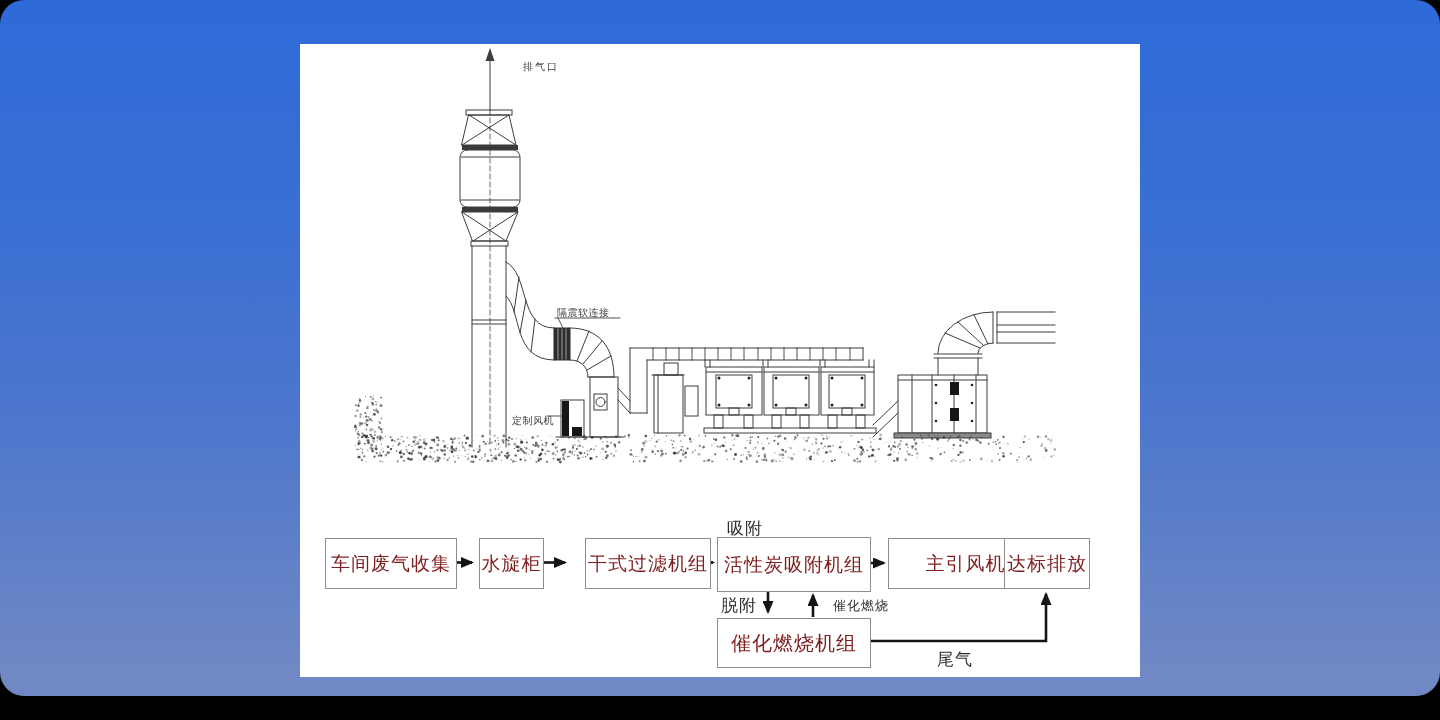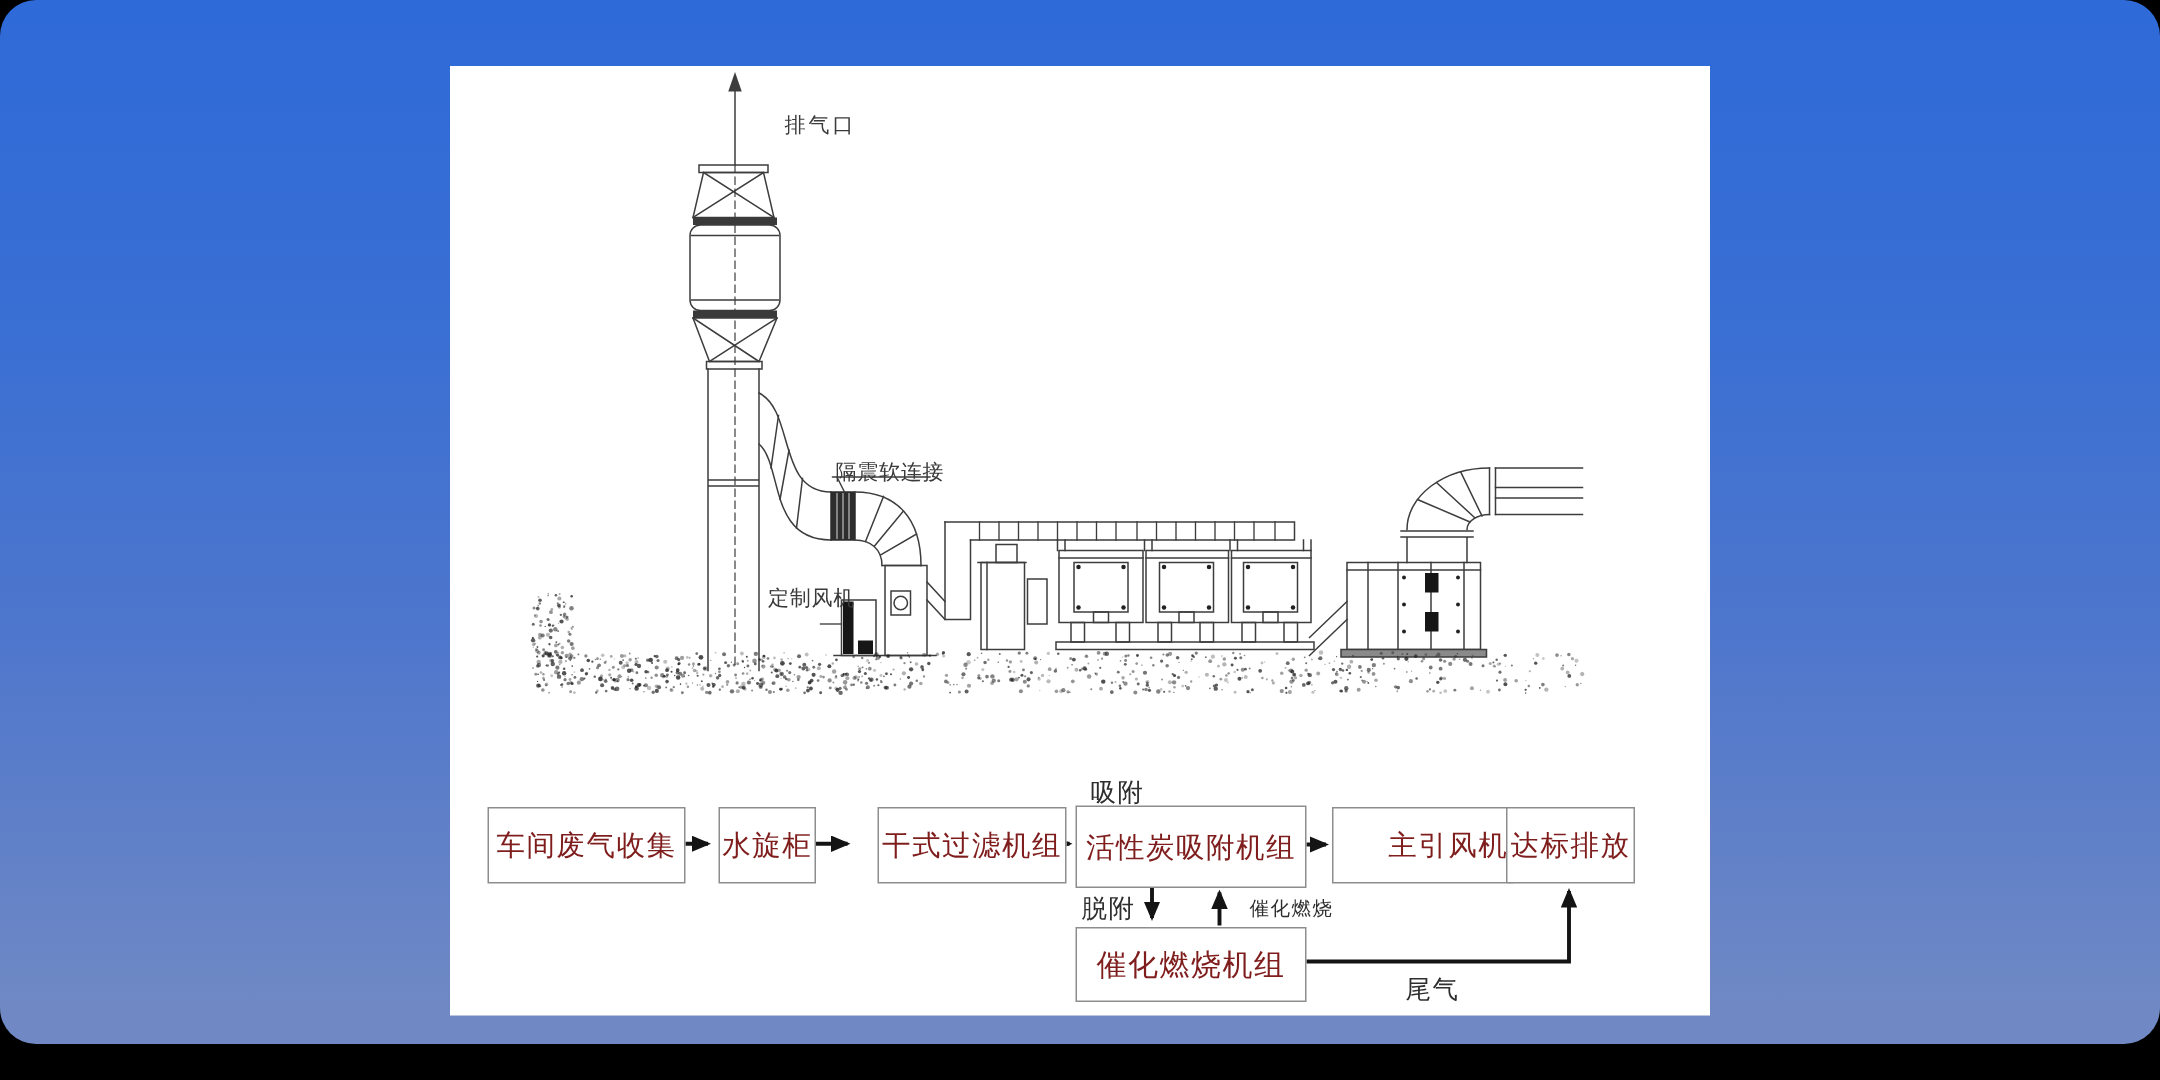--- a/index.html
+++ b/index.html
@@ -7,21 +7,21 @@
        font-family:"Liberation Serif","DejaVu Serif",serif;}
   .stage{position:absolute;left:0;top:0;width:1440px;height:696px;
          border-radius:24px;
          background:linear-gradient(180deg,#2e6ad8 0%,#3a6fd3 32%,#4f77cc 62%,#7089c4 97%);}
   .panel{position:absolute;left:300px;top:44px;width:840px;height:633px;background:#ffffff;}
   .art{position:absolute;left:0;top:0;width:840px;height:633px;}
   .fbox{position:absolute;border:1px solid #8d8d8d;background:#fff;
         display:flex;align-items:center;justify-content:center;
         font-size:19px;color:#7f1d1d;letter-spacing:1px;white-space:nowrap;}
   .elabel{position:absolute;font-size:17px;color:#2e2e2e;letter-spacing:1px;white-space:nowrap;}
-  .dlabel{position:absolute;font-size:14px;color:#3a3a3a;white-space:nowrap;}
+  .dlabel{position:absolute;font-size:10px;color:#3a3a3a;white-space:nowrap;}
 </style>
 </head>
 <body>
 
 <div class="stage">
   <div class="panel">
 
     <svg class="art" viewBox="0 0 840 633">
       <defs>
         <marker id="ah" markerUnits="userSpaceOnUse" markerWidth="13" markerHeight="11" refX="11" refY="5.5" orient="auto">
@@ -1107,23 +1107,23 @@
         <path d="M242 518.5 H265" marker-end="url(#ah)"></path>
         <path d="M393 518.5 H413" marker-end="url(#ah)"></path>
         <path d="M569 519 H584" marker-end="url(#ah)"></path>
         <path d="M673 519 H700" marker-end="url(#ah)"></path>
         <path d="M468 547 V568" marker-end="url(#ah)"></path>
         <path d="M513 573 V551" marker-end="url(#ah)"></path>
         <path d="M569 597 H746 V550" marker-end="url(#ah)"></path>
       </g>
     </svg>
 
-    <span class="dlabel" style="left:223px;top:31px;font-size:14px;letter-spacing:2px;">排气口</span>
+    <span class="dlabel" style="left:223px;top:16px;font-size:10px;letter-spacing:2px;">排气口</span>
     <span class="dlabel" style="left:257px;top:262px;letter-spacing:0.5px;">隔震软连接</span>
-    <span class="dlabel" style="left:212px;top:346px;letter-spacing:0.5px;">定制风机</span>
+    <span class="dlabel" style="left:212px;top:370px;letter-spacing:0.5px;">定制风机</span>
 
     <div class="fbox" style="left:25px;top:494px;width:130px;height:49px;">车间废气收集</div>
     <div class="fbox" style="left:179px;top:494px;width:63px;height:49px;font-family:Liberation Mono, monospace;">水旋柜</div>
     <div class="fbox" style="left:269px;top:494px;width:124px;height:49px;margin-left:16px;">干式过滤机组</div>
     <div class="fbox" style="left:417px;top:493px;width:152px;height:53px;">活性炭吸附机组</div>
     <div class="fbox" style="left:588px;top:494px;width:85px;height:49px;padding-left:34px;">主引风机</div>
     <div class="fbox" style="left:704px;top:494px;width:84px;height:49px;">达标排放</div>
     <div class="fbox" style="left:417px;top:574px;width:152px;height:48px;font-size:20px;">催化燃烧机组</div>
 
     <span class="elabel" style="left:427px;top:473px;">吸附</span>

